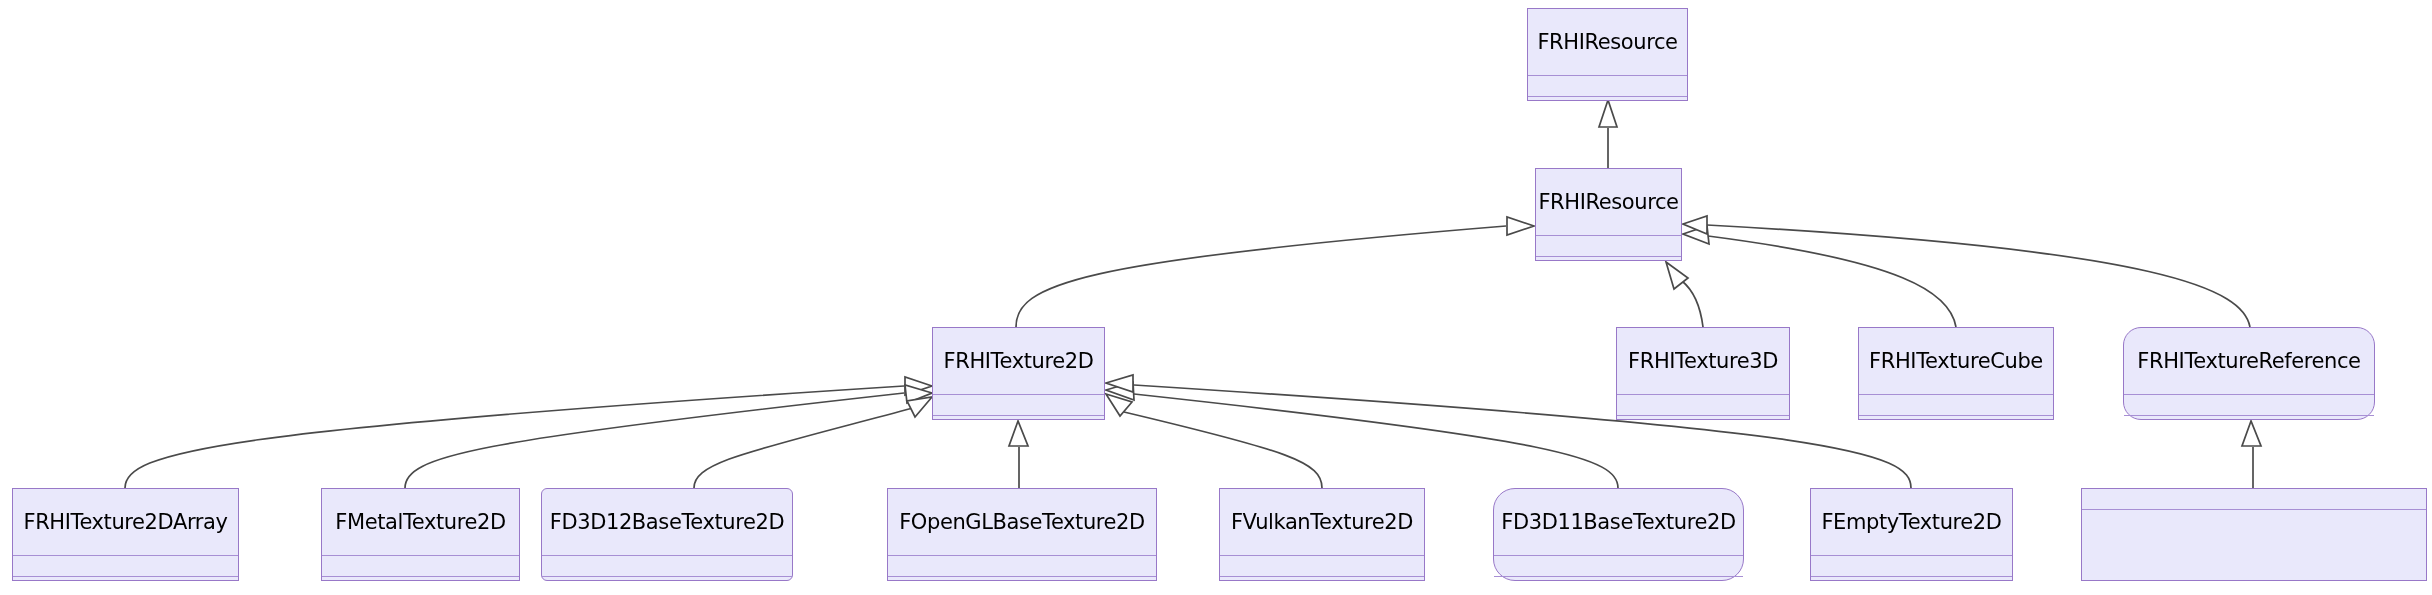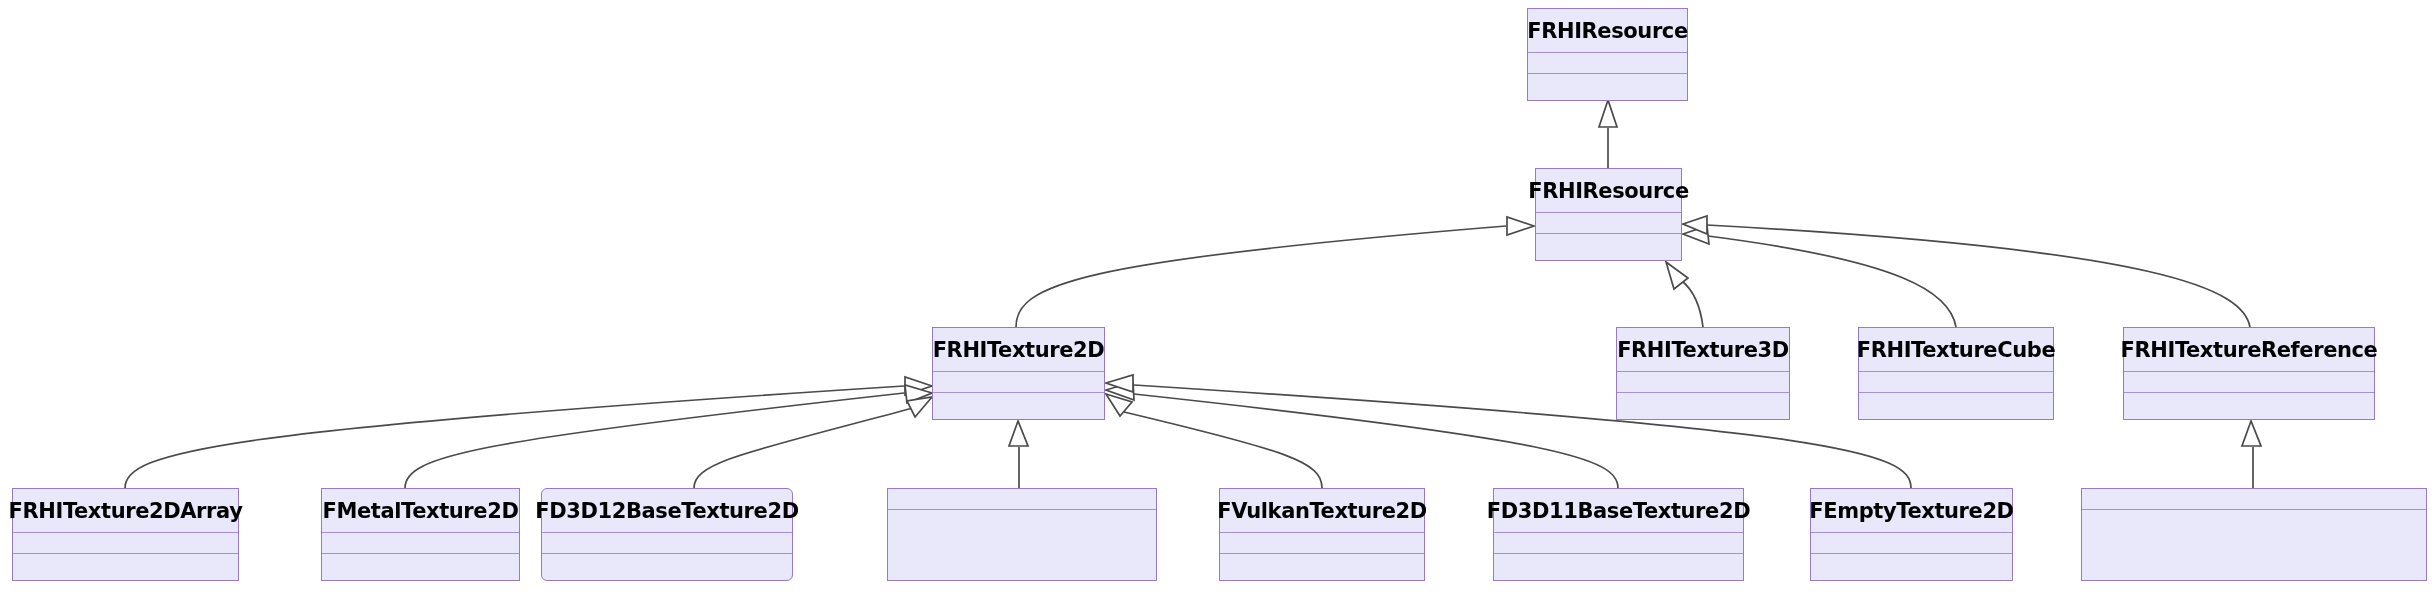--- a/index.html
+++ b/index.html
@@ -23,28 +23,28 @@
   .arrowhead{stroke:var(--edge-color);stroke-width:1.7;fill:#FFFFFF;}
   .uml-class{
     position:absolute;
     box-sizing:border-box;
     height:93px;
     background:var(--node-fill);
     border:1.5px solid var(--node-border);
   }
   .uml-class .title{
     box-sizing:border-box;
-    height:44px;
+    height:67px;
     display:flex;align-items:center;justify-content:center;
     border-bottom:1px solid var(--node-divider);
     color:var(--text-color);
     font-size:21px;
     letter-spacing:-0.4px;
     white-space:nowrap;
-    font-weight:700;
+    font-weight:400;
   }
   .uml-class .attrs{
     box-sizing:border-box;
     height:21px;
     border-bottom:1px solid var(--node-divider);
   }
   .uml-class .methods{
     box-sizing:border-box;
     height:13px;
   }
@@ -119,21 +119,21 @@
     <div class="attrs"></div>
     <div class="methods"></div>
   </div>
 
   <div class="uml-class" style="left:1858px;top:327px;width:196px;">
     <div class="title">FRHITextureCube</div>
     <div class="attrs"></div>
     <div class="methods"></div>
   </div>
 
-  <div class="uml-class" style="left:2123px;top:327px;width:252px;">
+  <div class="uml-class" style="left:2123px;top:327px;width:252px;border-radius:18px;">
     <div class="title">FRHITextureReference</div>
     <div class="attrs"></div>
     <div class="methods"></div>
   </div>
 
   <div class="uml-class" style="left:12px;top:488px;width:227px;">
     <div class="title">FRHITexture2DArray</div>
     <div class="attrs"></div>
     <div class="methods"></div>
   </div>
@@ -144,31 +144,32 @@
     <div class="methods"></div>
   </div>
 
   <div class="uml-class" style="left:541px;top:488px;width:252px;border-radius:6px;">
     <div class="title">FD3D12BaseTexture2D</div>
     <div class="attrs"></div>
     <div class="methods"></div>
   </div>
 
   <div class="uml-class" style="left:887px;top:488px;width:270px;">
+    <div class="title">FOpenGLBaseTexture2D</div>
     <div class="attrs"></div>
     <div class="methods"></div>
   </div>
 
   <div class="uml-class" style="left:1219px;top:488px;width:206px;">
     <div class="title">FVulkanTexture2D</div>
     <div class="attrs"></div>
     <div class="methods"></div>
   </div>
 
-  <div class="uml-class" style="left:1493px;top:488px;width:251px;">
+  <div class="uml-class" style="left:1493px;top:488px;width:251px;border-radius:22px;">
     <div class="title">FD3D11BaseTexture2D</div>
     <div class="attrs"></div>
     <div class="methods"></div>
   </div>
 
   <div class="uml-class" style="left:1810px;top:488px;width:203px;">
     <div class="title">FEmptyTexture2D</div>
     <div class="attrs"></div>
     <div class="methods"></div>
   </div>

